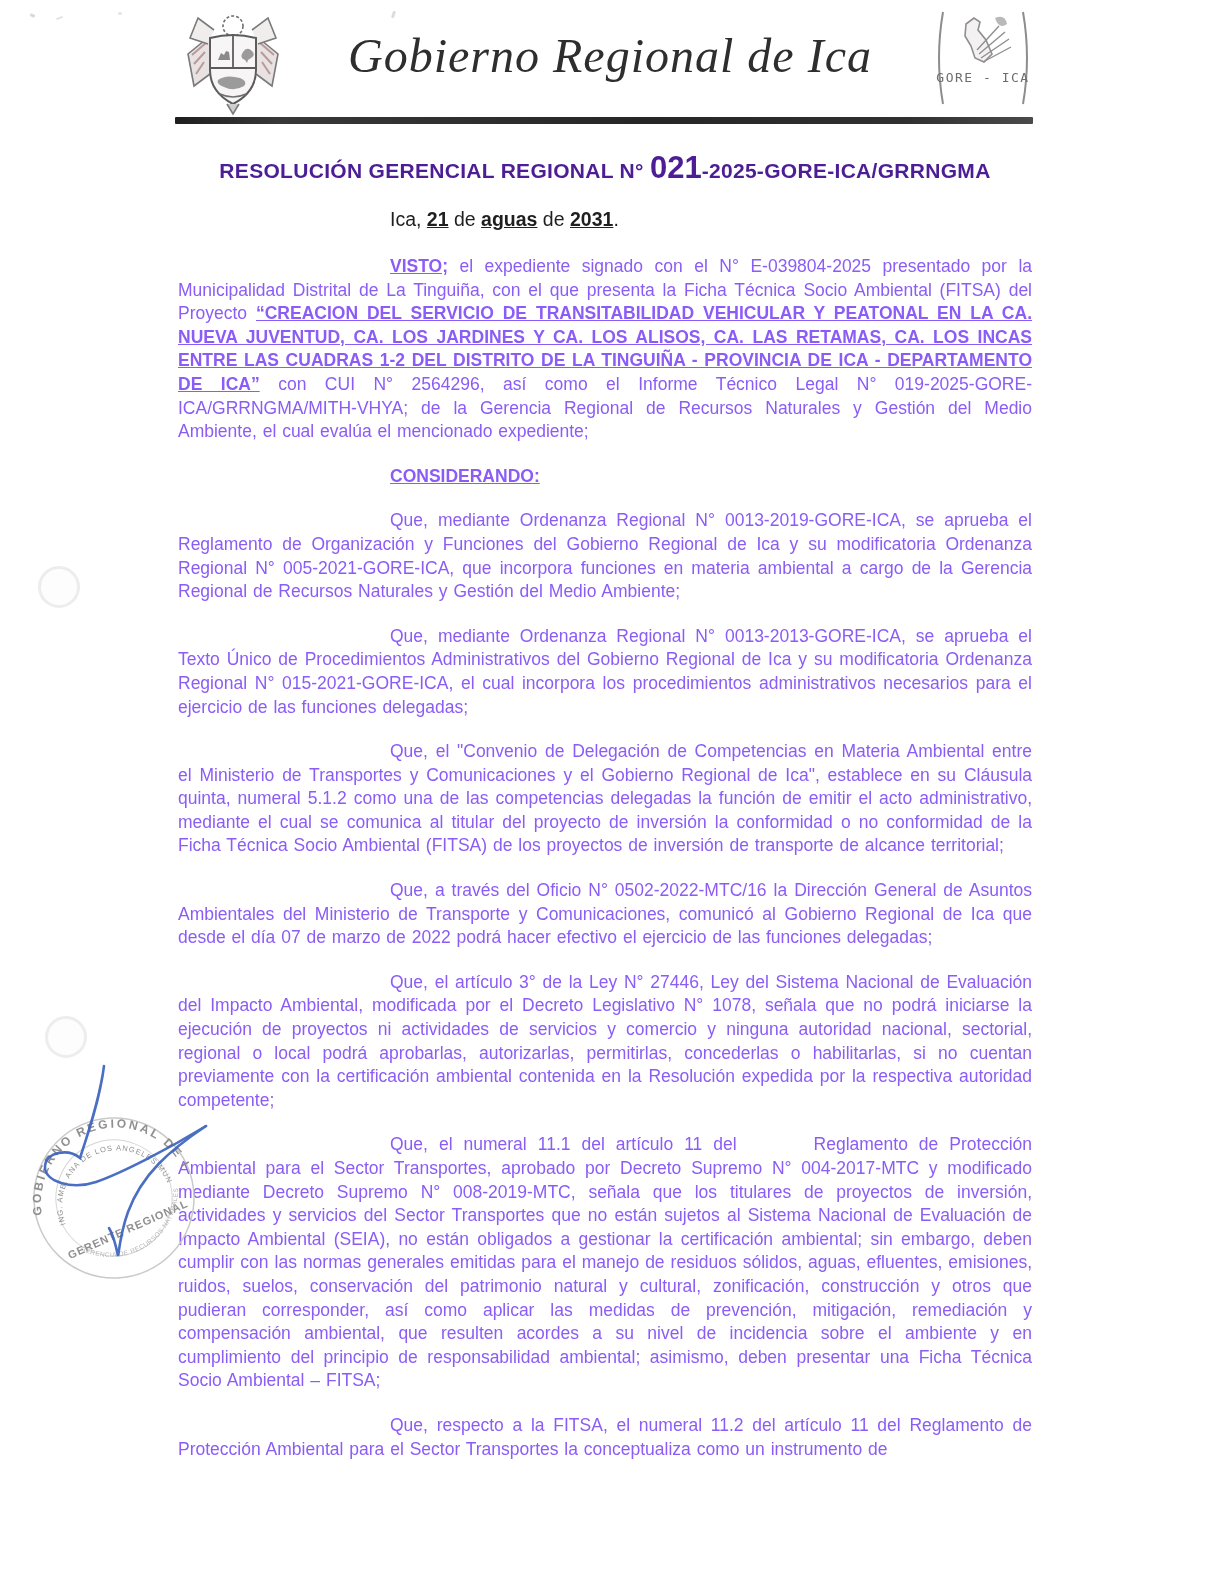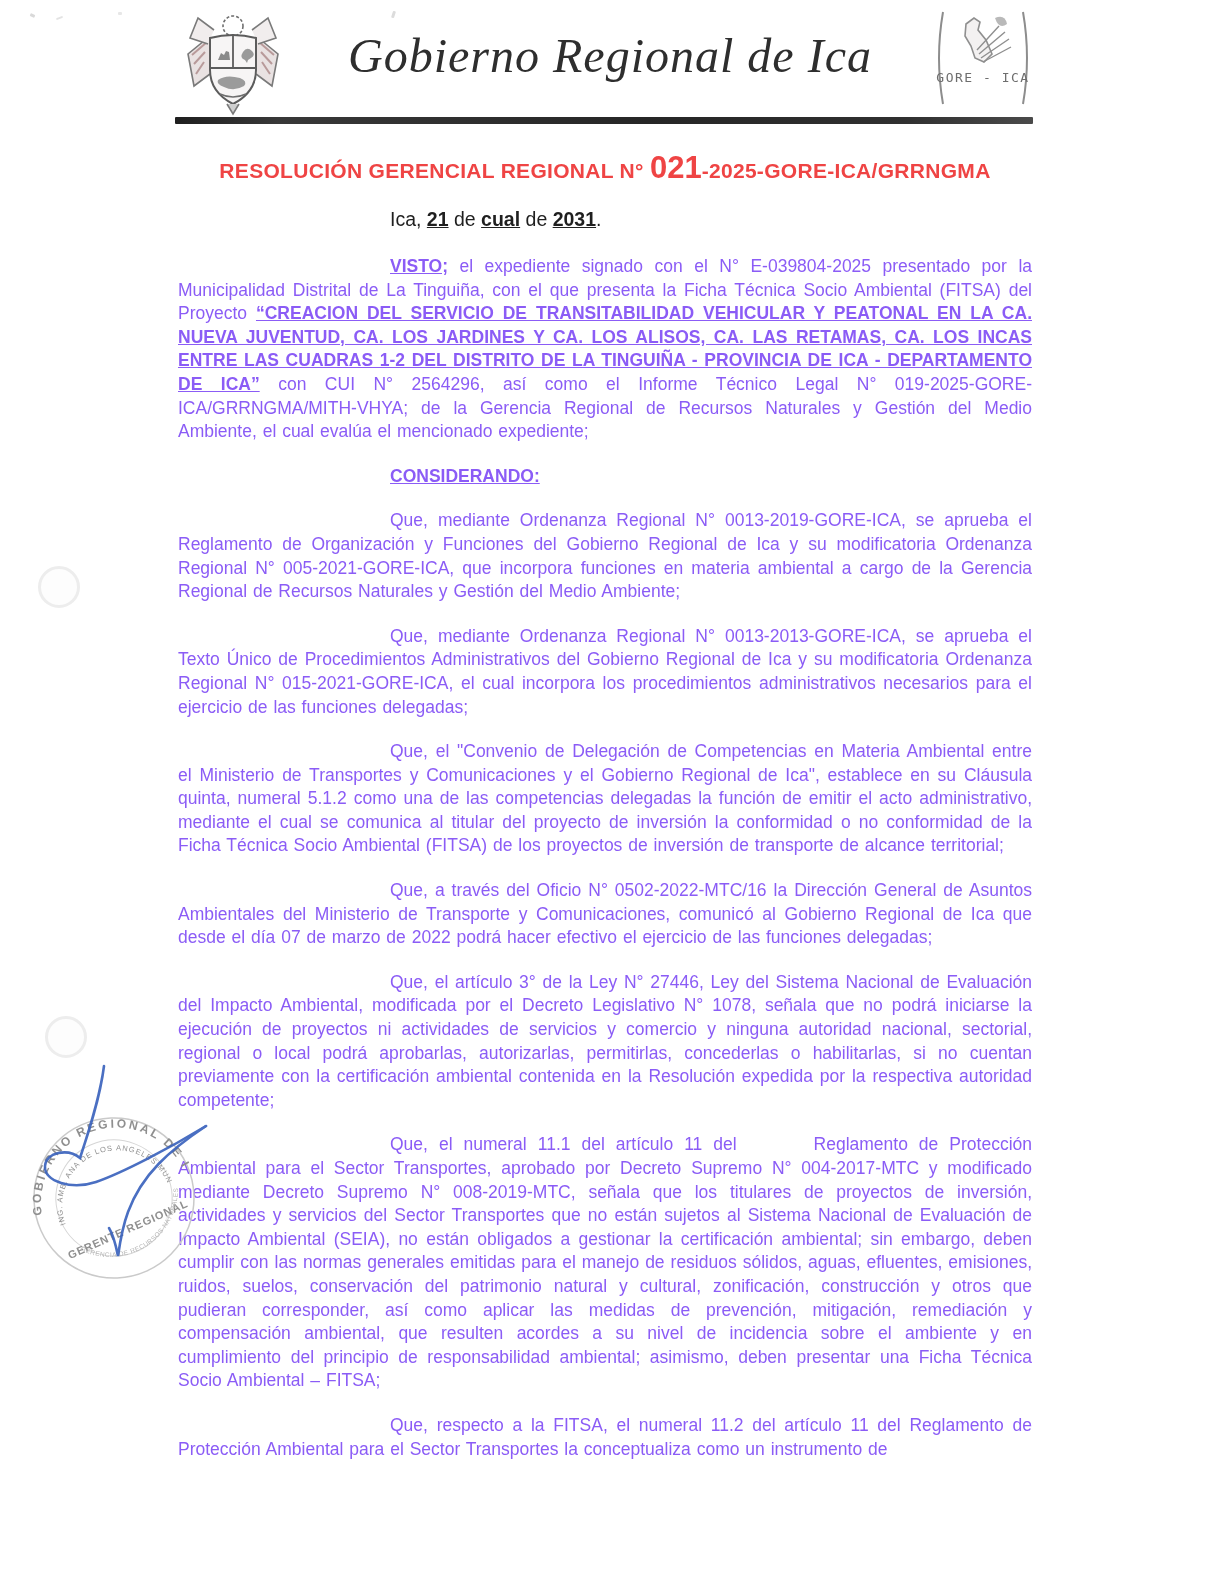--- a/index.html
+++ b/index.html
@@ -32,21 +32,21 @@
   .punch2{left:45px;top:1016px;width:36px;height:36px;}
   .speck{position:absolute;background:#b9b9b9;border-radius:1px;}
   .speck1{left:30px;top:14px;width:5px;height:3px;transform:rotate(25deg);opacity:.55;}
   .speck2{left:56px;top:17px;width:7px;height:2px;transform:rotate(-20deg);opacity:.4;}
   .speck3{left:392px;top:11px;width:3px;height:7px;transform:rotate(18deg);opacity:.5;}
   .speck4{left:118px;top:12px;width:4px;height:3px;opacity:.35;}
 
   
   .content{position:absolute;left:178px;top:150px;width:854px;}
   .res-title{
-    text-align:center;font-weight:700;font-size:21px;color:#ef4444;
+    text-align:center;font-weight:700;font-size:21px;color:#4c1d95;
     letter-spacing:.3px;white-space:nowrap;
   }
   .res-num{font-size:31px;letter-spacing:0;}
   .dateline{
     margin:22px 0 0 0;text-indent:212px;font-size:19.5px;color:#1f1f1f;
   }
   .para{
     font-size:17.5px;line-height:23.6px;text-align:justify;
     text-indent:212px;margin:21px 0;color:#8b5cf6;
     word-spacing:1px;
@@ -115,21 +115,21 @@
     <text x="50" y="76" text-anchor="middle" font-size="13" letter-spacing="1.5" font-family="DejaVu Sans Mono, monospace" fill="#6e6e6e">GORE - ICA</text>
   </svg>
 
   <div class="rule"></div>
 
   <div class="content">
     <div class="res-title">
       <span>RESOLUCIÓN GERENCIAL REGIONAL N° </span><span class="res-num">021</span><span>-2025-GORE-ICA/GRRNGMA</span>
     </div>
 
-    <p class="dateline"><span>Ica, </span><span class="b">21</span><span> de </span><span class="b">cual</span><span> de </span><span class="b">2031</span><span>.</span></p>
+    <p class="dateline"><span>Ica, </span><span class="b">21</span><span> de </span><span class="b">aguas</span><span> de </span><span class="b">2031</span><span>.</span></p>
 
     <div id="paragraphs">
         <p class="para first"><span class="b">VISTO;</span><span> el expediente signado con el N° E-039804-2025 presentado por la Municipalidad Distrital de La Tinguiña, con el que presenta la Ficha Técnica Socio Ambiental (FITSA) del Proyecto </span><span class="b">“CREACION DEL SERVICIO DE TRANSITABILIDAD VEHICULAR Y PEATONAL EN LA CA. NUEVA JUVENTUD, CA. LOS JARDINES Y CA. LOS ALISOS, CA. LAS RETAMAS, CA. LOS INCAS ENTRE LAS CUADRAS 1-2 DEL DISTRITO DE LA TINGUIÑA - PROVINCIA DE ICA - DEPARTAMENTO DE ICA”</span><span> con CUI N° 2564296, así como el Informe Técnico Legal N° 019-2025-GORE-ICA/GRRNGMA/MITH-VHYA; de la Gerencia Regional de Recursos Naturales y Gestión del Medio Ambiente, el cual evalúa el mencionado expediente;</span></p>
         <p class="para"><span class="b">CONSIDERANDO:</span></p>
         <p class="para"><span>Que, mediante Ordenanza Regional N° 0013-2019-GORE-ICA, se aprueba el Reglamento de Organización y Funciones del Gobierno Regional de Ica y su modificatoria Ordenanza Regional N° 005-2021-GORE-ICA, que incorpora funciones en materia ambiental a cargo de la Gerencia Regional de Recursos Naturales y Gestión del Medio Ambiente;</span></p>
         <p class="para"><span>Que, mediante Ordenanza Regional N° 0013-2013-GORE-ICA, se aprueba el Texto Único de Procedimientos Administrativos del Gobierno Regional de Ica y su modificatoria Ordenanza Regional N° 015-2021-GORE-ICA, el cual incorpora los procedimientos administrativos necesarios para el ejercicio de las funciones delegadas;</span></p>
         <p class="para"><span>Que, el "Convenio de Delegación de Competencias en Materia Ambiental entre el Ministerio de Transportes y Comunicaciones y el Gobierno Regional de Ica", establece en su Cláusula quinta, numeral 5.1.2 como una de las competencias delegadas la función de emitir el acto administrativo, mediante el cual se comunica al titular del proyecto de inversión la conformidad o no conformidad de la Ficha Técnica Socio Ambiental (FITSA) de los proyectos de inversión de transporte de alcance territorial;</span></p>
         <p class="para"><span>Que, a través del Oficio N° 0502-2022-MTC/16 la Dirección General de Asuntos Ambientales del Ministerio de Transporte y Comunicaciones, comunicó al Gobierno Regional de Ica que desde el día 07 de marzo de 2022 podrá hacer efectivo el ejercicio de las funciones delegadas;</span></p>
         <p class="para"><span>Que, el artículo 3° de la Ley N° 27446, Ley del Sistema Nacional de Evaluación del Impacto Ambiental, modificada por el Decreto Legislativo N° 1078, señala que no podrá iniciarse la ejecución de proyectos ni actividades de servicios y comercio y ninguna autoridad nacional, sectorial, regional o local podrá aprobarlas, autorizarlas, permitirlas, concederlas o habilitarlas, si no cuentan previamente con la certificación ambiental contenida en la Resolución expedida por la respectiva autoridad competente;</span></p>
         <p class="para"><span>Que, el numeral 11.1 del artículo 11 del &nbsp;&nbsp;&nbsp;&nbsp;&nbsp; Reglamento de Protección Ambiental para el Sector Transportes, aprobado por Decreto Supremo N° 004-2017-MTC y modificado mediante Decreto Supremo N° 008-2019-MTC, señala que los titulares de proyectos de inversión, actividades y servicios del Sector Transportes que no están sujetos al Sistema Nacional de Evaluación de Impacto Ambiental (SEIA), no están obligados a gestionar la certificación ambiental; sin embargo, deben cumplir con las normas generales emitidas para el manejo de residuos sólidos, aguas, efluentes, emisiones, ruidos, suelos, conservación del patrimonio natural y cultural, zonificación, construcción y otros que pudieran corresponder, así como aplicar las medidas de prevención, mitigación, remediación y compensación ambiental, que resulten acordes a su nivel de incidencia sobre el ambiente y en cumplimiento del principio de responsabilidad ambiental; asimismo, deben presentar una Ficha Técnica Socio Ambiental – FITSA;</span></p>

